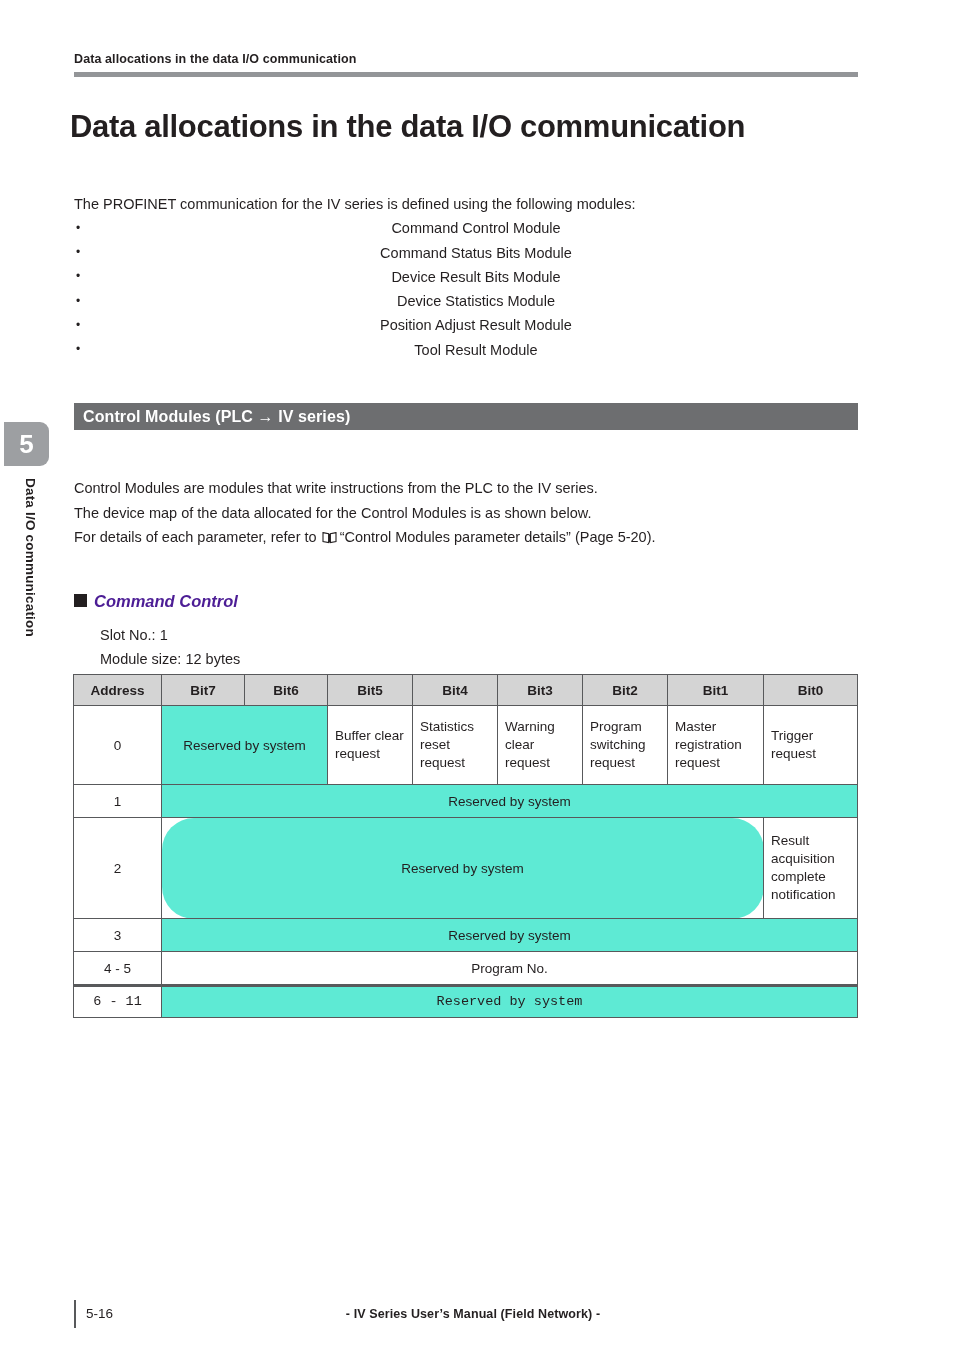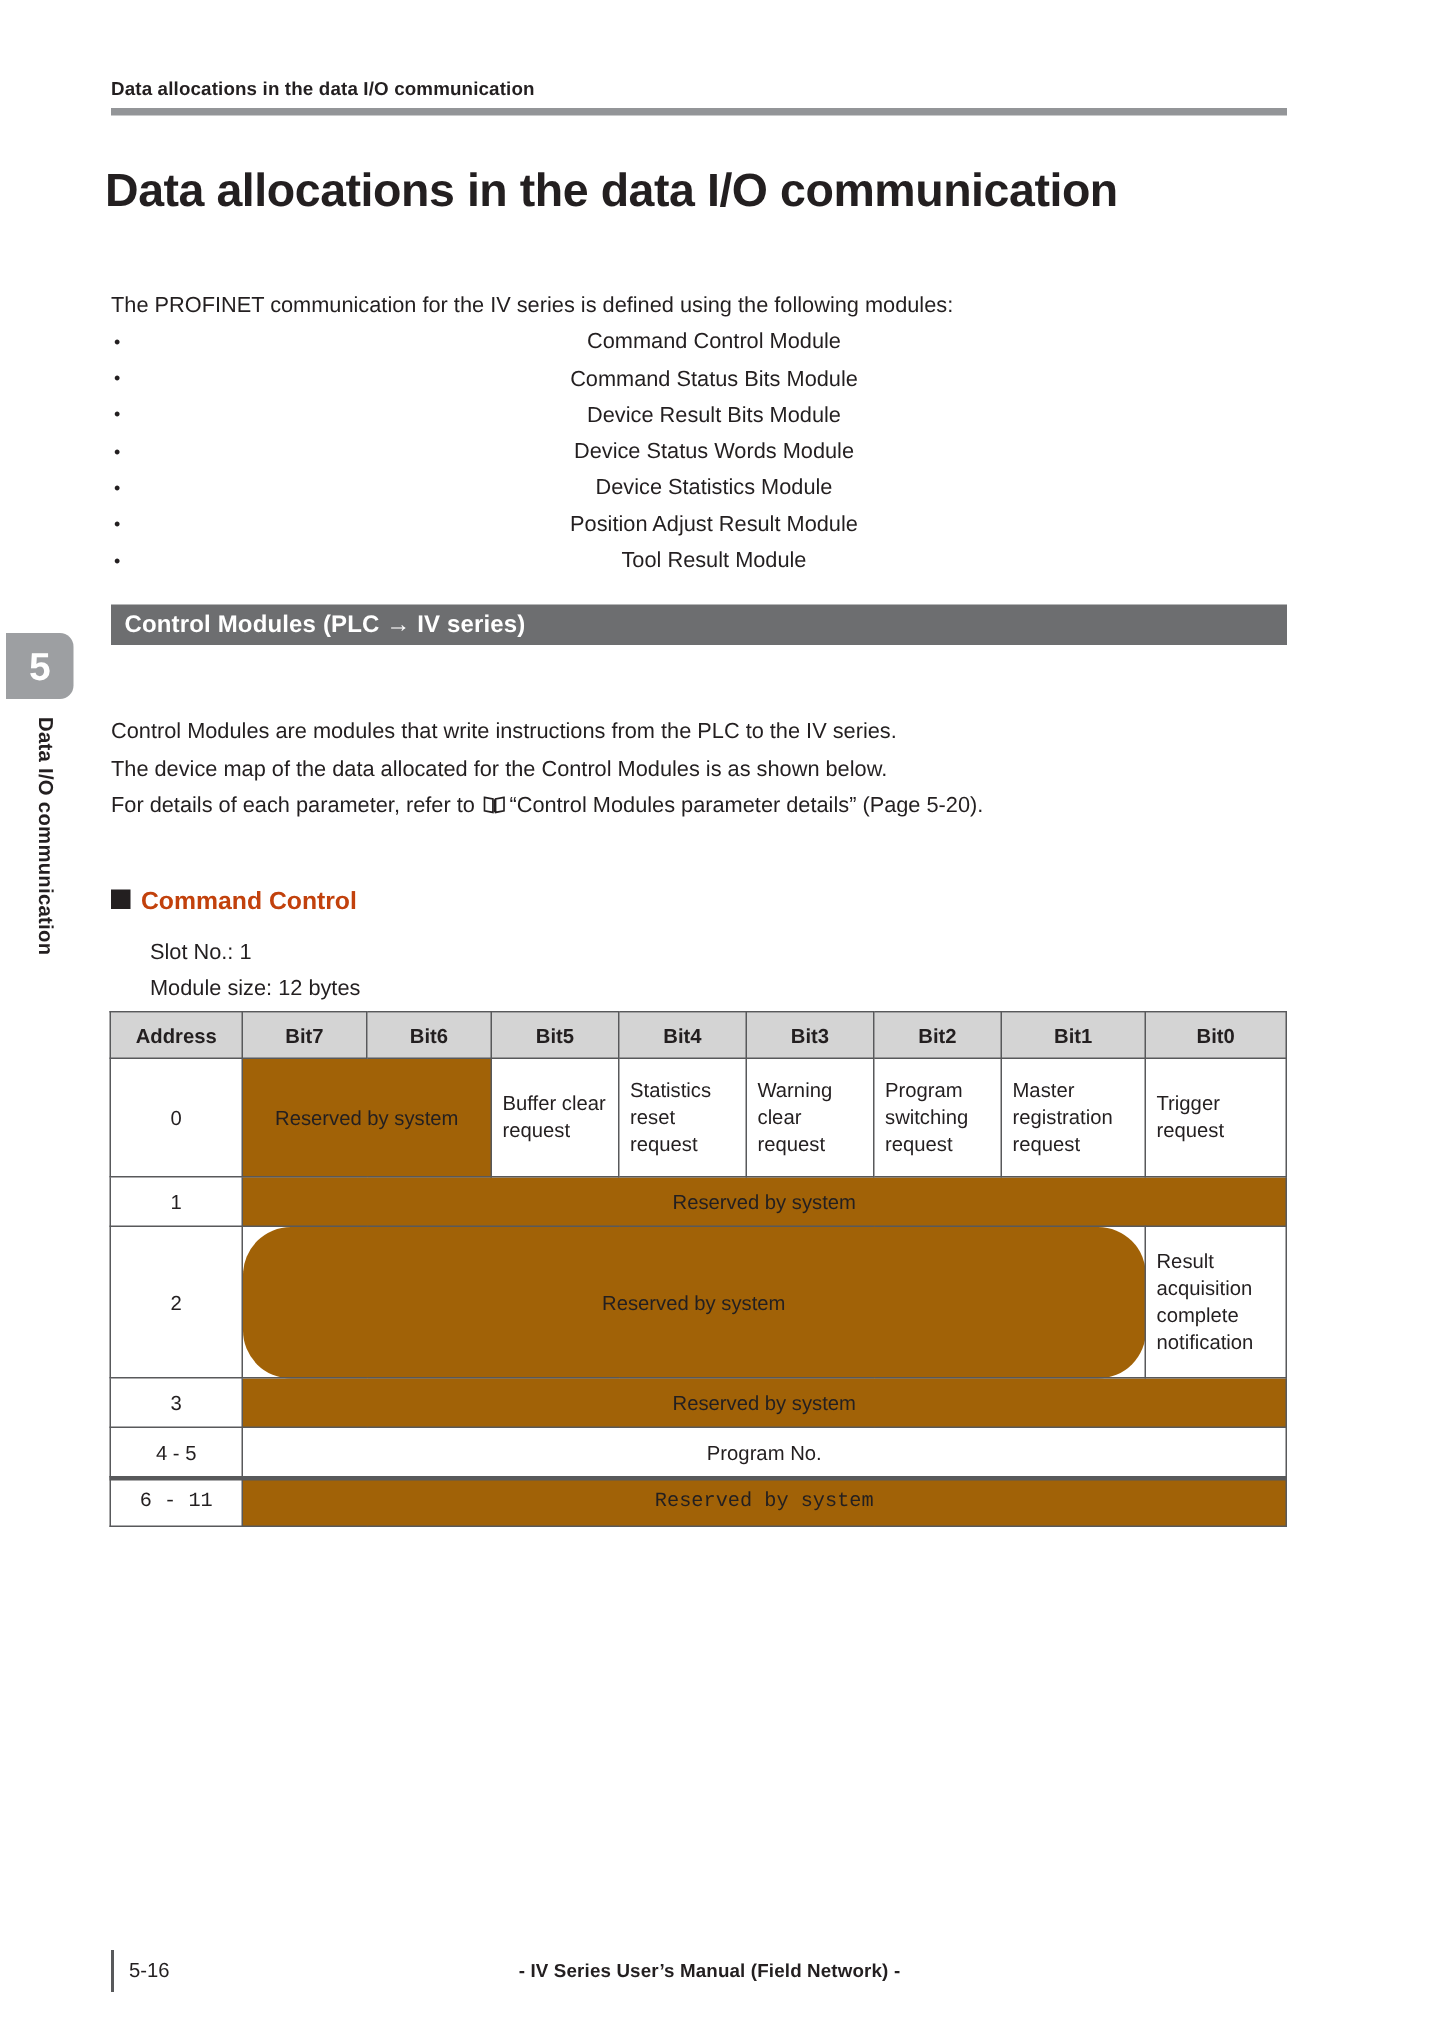--- a/index.html
+++ b/index.html
@@ -110,22 +110,23 @@
     margin: 0 3px 0 1px;
   }
 
   
   .sub-heading {
     position: absolute;
     left: 74px;
     top: 592px;
     font-size: 16.5px;
     font-weight: bold;
-    color: #c2410c;
+    color: #4c1d95;
     white-space: nowrap;
+    font-style: italic;
   }
   .sub-heading .marker {
     display: inline-block;
     width: 13px;
     height: 13px;
     background: #231f20;
     vertical-align: 0px;
     margin-right: 7px;
   }
   .slot-lines {
@@ -161,21 +162,21 @@
     text-align: center;
     vertical-align: middle;
     margin-left: 48px;
   }
   .bit-table tbody td { vertical-align: middle; }
   td.addr {
     text-align: center;
     background: #ffffff;
     height: 100%;
   }
-  td.shaded { background: #a16207; }
+  td.shaded { background: #5eead4; }
   td.plain  { background: #ffffff; }
   td.center { text-align: center; }
   td.cellpad {
     text-align: left;
     padding: 5px 6px 5px 7px;
     line-height: 18px;
     vertical-align: top;
   }
   td.vmid-left {
     text-align: left;
@@ -265,21 +266,20 @@
 <div class="header-rule"></div>
 
 <h1 class="page-title">Data allocations in the data I/O communication</h1>
 
 <div class="intro">
   <span class="lead">The PROFINET communication for the IV series is defined using the following modules:</span>
   <ul>
     <li>Command Control Module</li>
     <li>Command Status Bits Module</li>
     <li>Device Result Bits Module</li>
-    <li>Device Status Words Module</li>
     <li>Device Statistics Module</li>
     <li>Position Adjust Result Module</li>
     <li>Tool Result Module</li>
   </ul>
 </div>
 
 <div class="section-band">Control Modules (PLC → IV series)</div>
 
 <div class="body-copy">
   <p>Control Modules are modules that write instructions from the PLC to the IV series.</p>

